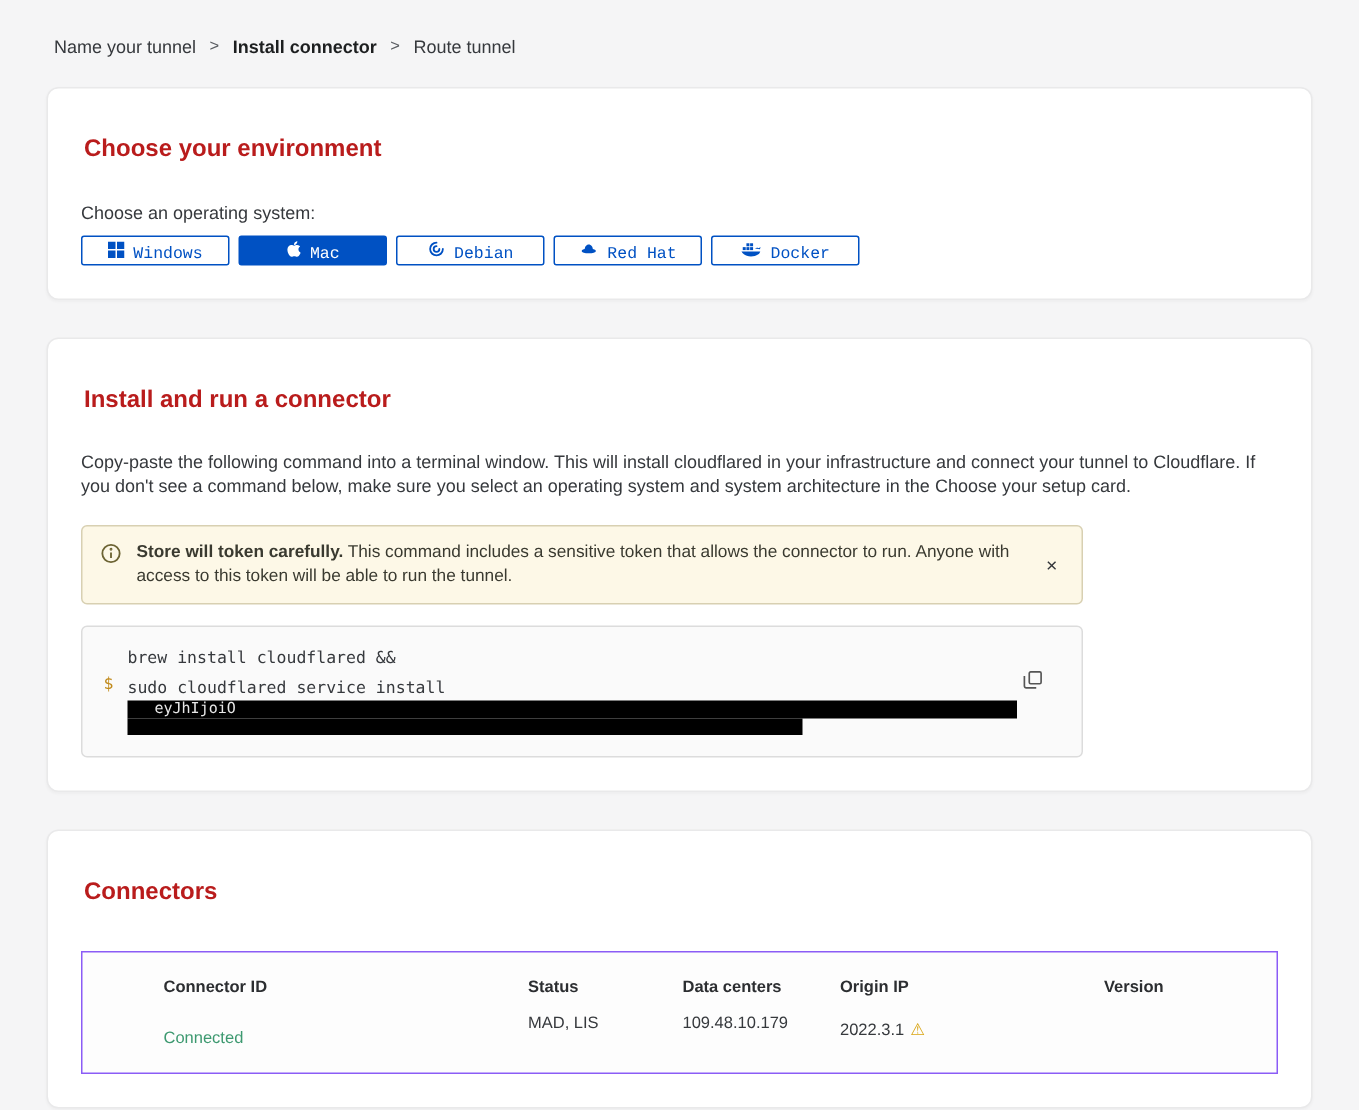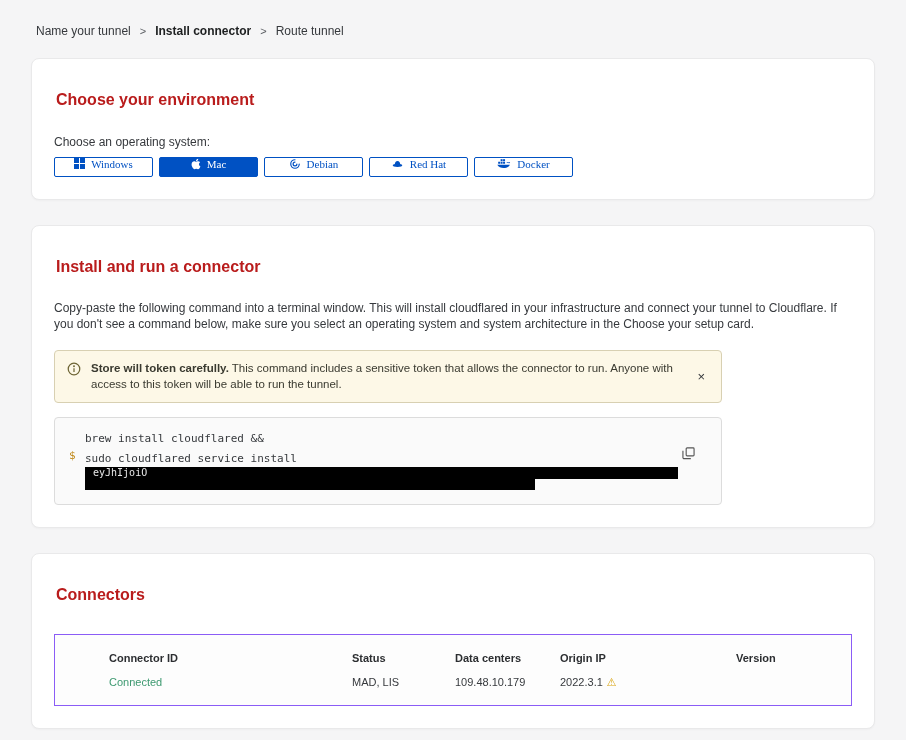--- a/index.html
+++ b/index.html
@@ -21,24 +21,24 @@
     background:#fff; border:1px solid #e9e9ea; border-radius:8px;
     margin:0 31px 25px; padding:30px 22px 22px;
     box-shadow:0 1px 2px rgba(0,0,0,0.03);
   }
   .card-title { margin:2px; font-size:16px; font-weight:bold; color:#b91c1c; }
 
   
   .os-label { margin:26px 0 8px; font-size:12px; color:#36393d; }
   .os-row { display:flex; gap:6px; }
   .os-btn {
-    display:inline-flex; align-items:flex-start; justify-content:center; gap:6px;
+    display:inline-flex; align-items:flex-end; justify-content:center; gap:6px;
     width:99px; height:20px;
     background:#fff; border:1px solid #0051c3; border-radius:2px;
-    color:#0051c3; font-size:11px; font-family:Liberation Serif, serif; cursor:pointer; padding:0;
+    color:#0051c3; font-size:11px; font-family:Liberation Mono, monospace; cursor:pointer; padding:0;
   }
   .os-btn.selected { background:#0051c3; color:#fff; }
   .os-btn svg { flex:0 0 auto; }
 
   
   .install-desc { margin:24px 0 0; font-size:12px; line-height:16px; color:#36393d; max-width:800px; }
   .alert {
     display:flex; gap:10px; align-items:flex-start;
     width:668px; margin-top:18px; padding:9px 12px 10px;
     background:#fdf8e7; border:1px solid #d8d0b2; border-radius:4px;
@@ -55,34 +55,34 @@
     padding:13px 14px 14px;
     font-family:"DejaVu Sans Mono","Liberation Mono",monospace; font-size:11px; color:#36393d;
     display:flex;
   }
   .code-prompt { width:16px; color:#c08a1b; padding-top:18px; }
   .code-lines { flex:1; }
   .code-line { line-height:16px; white-space:pre; }
   .code-line.second { margin-top:4px; }
   .redact-1 {
     width:593px; height:12px; background:#000; margin-top:0;
-    color:#e8e8e8; font-size:10px; line-height:12px; padding-left:8px; white-space:pre;
+    color:#e8e8e8; font-size:10px; line-height:12px; padding-left:18px; white-space:pre;
   }
   .redact-2 { width:450px; height:11px; background:#000; margin-top:0; }
   .copy-btn {
     position:absolute; top:27px; right:24px;
     background:none; border:none; cursor:pointer; padding:2px; color:#555;
   }
 
   
   .conn-table { margin-top:30px; border:1px solid #8b5cf6; background:#fdfdfd; }
   .t-row { display:grid; grid-template-columns:243px 103px 105px 176px 1fr; padding-left:54px; padding-right:10px; }
   .t-head { padding-top:17px; padding-bottom:4px; font-size:11px; font-weight:bold; color:#2c2e31; }
   .t-body { padding-top:8px; padding-bottom:17px; font-size:11px; color:#36393d; }
-  .status-connected { color:#3d9970; }
+  .status-connected { color:#3d9970;margin-top:10px; }
   .version-cell { display:flex; align-items:center; gap:4px; }
   .warn-tri { color:#d9a514; font-size:11px; line-height:11px; }
 </style>
 </head>
 <body>
 
 <nav class="breadcrumb">
   <span class="crumb">Name your tunnel</span>
   <span class="crumb-sep">&gt;</span>
   <span class="crumb active">Install connector</span>

